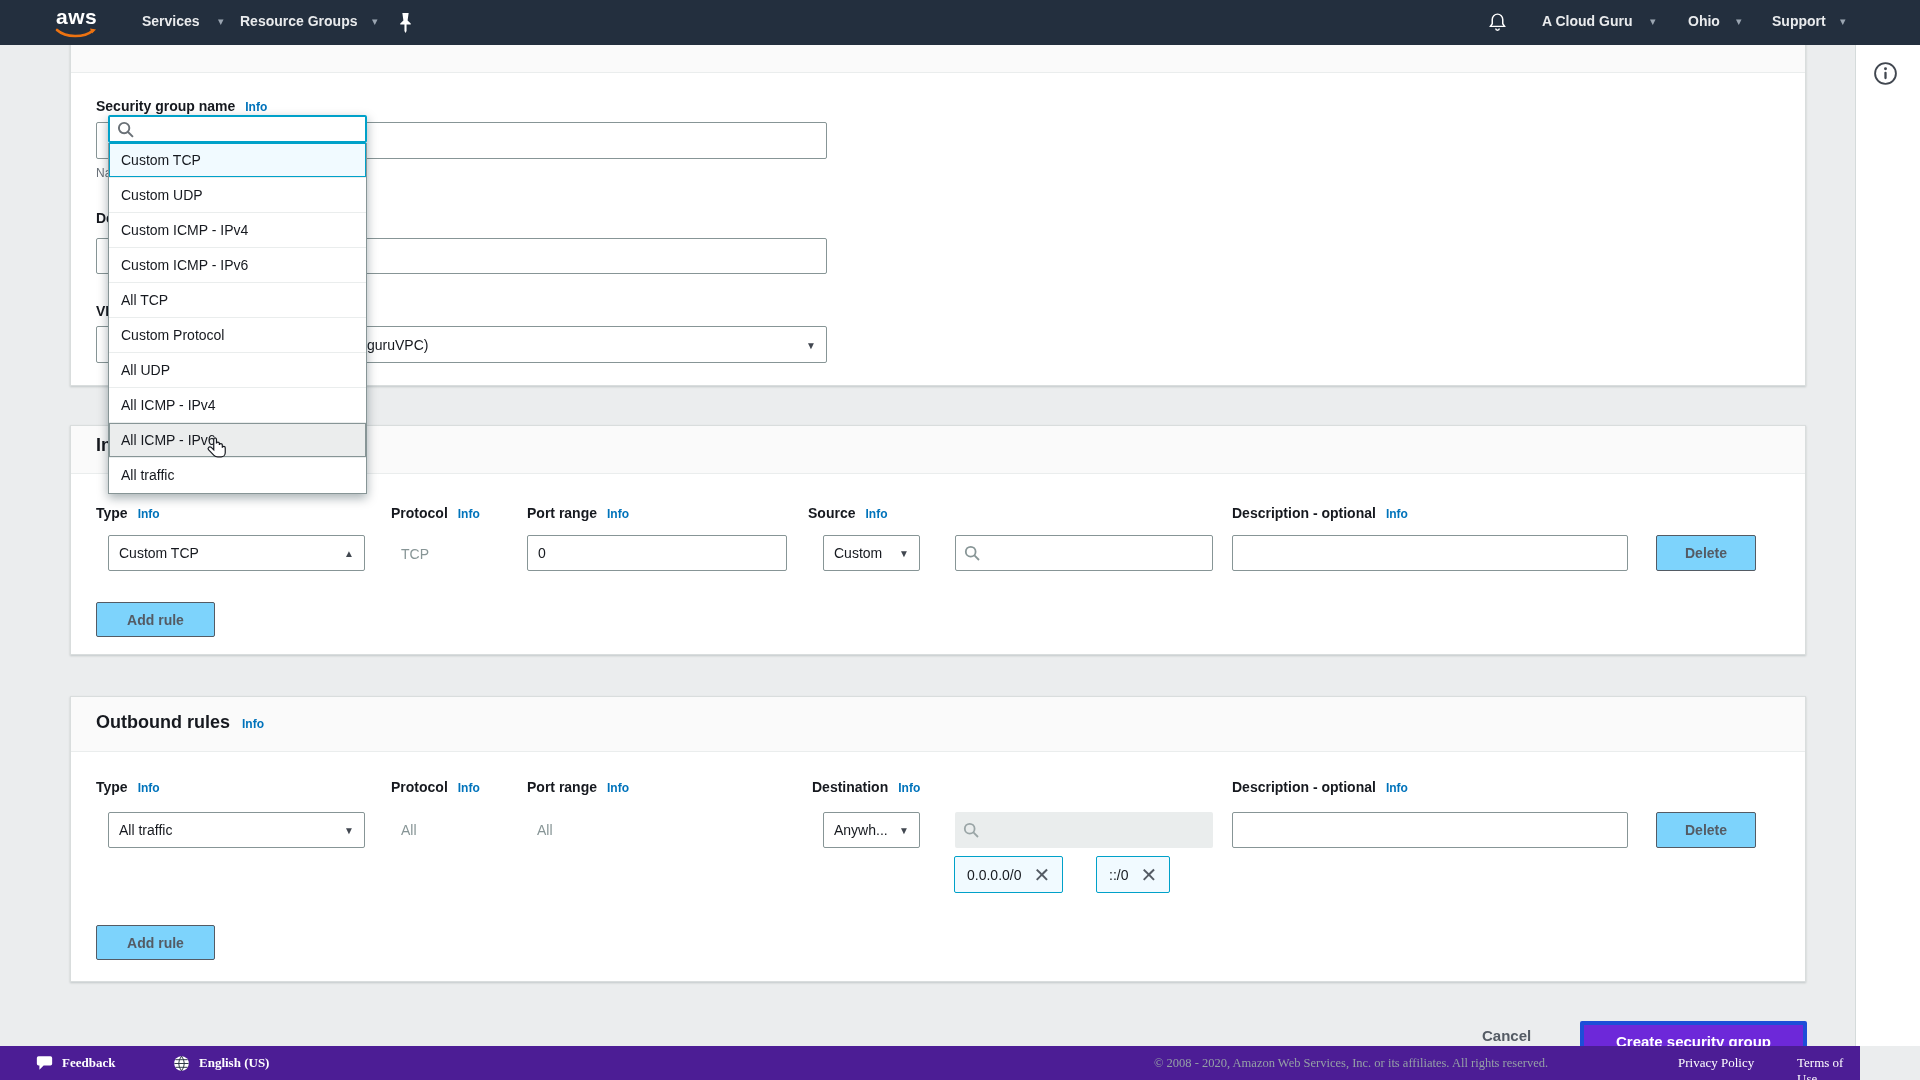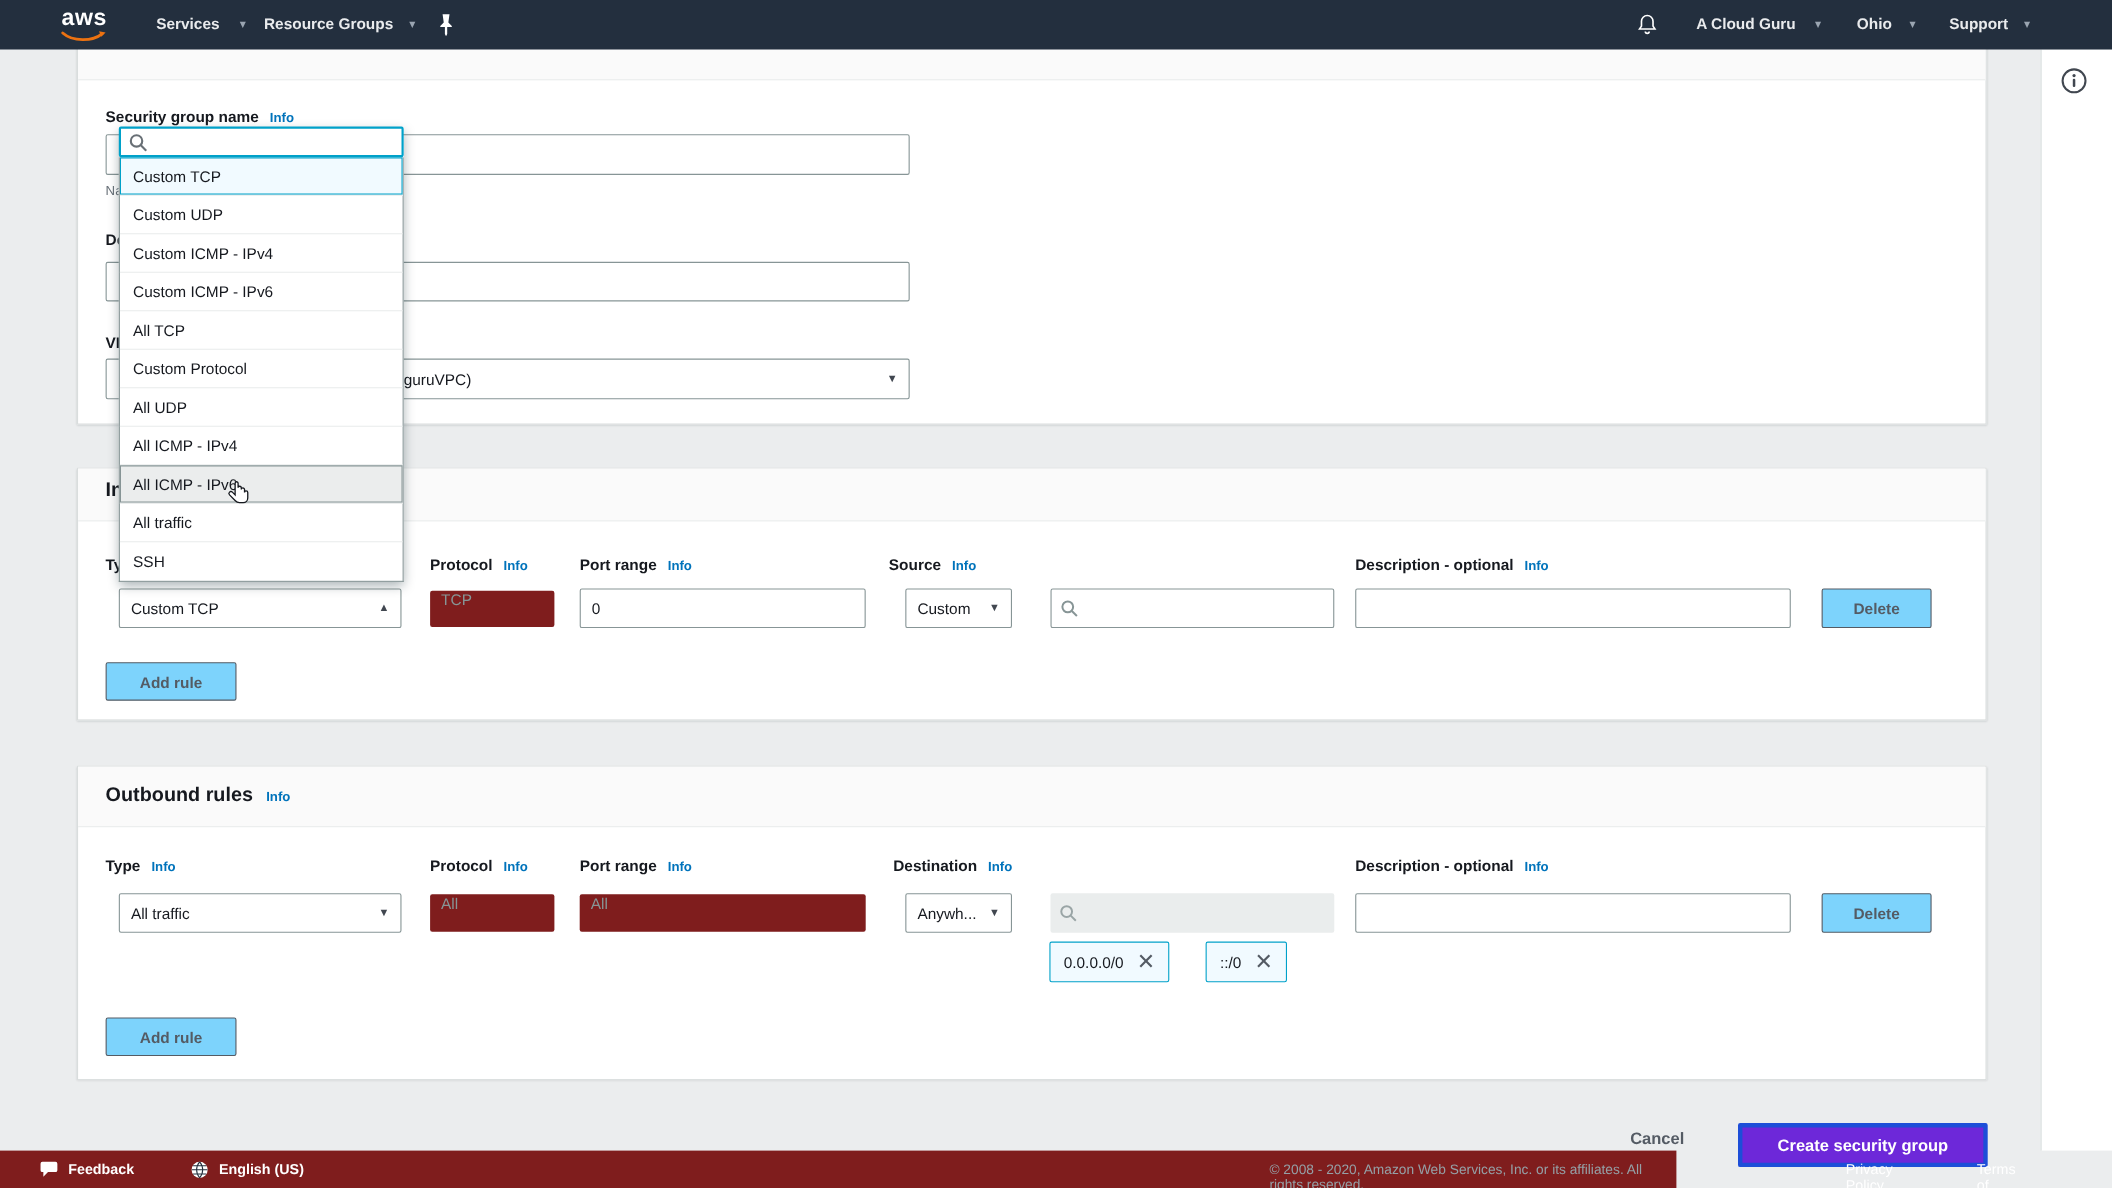--- a/index.html
+++ b/index.html
@@ -7,38 +7,38 @@
   body { font-family: "Liberation Sans", sans-serif; font-size:14px; color:#16191f; }
   .root { position:relative; width:1920px; height:1080px; overflow:hidden; background:#ebedee; }
 
   
   .nav { position:absolute; left:0; top:0; width:1920px; height:45px; background:#232f3e; z-index:100; }
   .nav-item { position:absolute; color:#e9ebed; font-size:14px; font-weight:bold; cursor:pointer; }
   .nav-caret { position:absolute; color:#9aa5b1; font-size:11px; }
   .logo-text { position:absolute; color:#fff; font-size:21px; font-weight:bold; letter-spacing:0.5px; }
 
   
-  .footer { position:absolute; left:0; top:1046px; width:1524px; height:34px; background:#7f1d1d; z-index:110; }
+  .footer { position:absolute; left:0; top:1046px; width:1860px; height:34px; background:#4c1d95; z-index:110;font-family:Liberation Serif, serif; }
   .foot-link { position:absolute; color:#fff; font-size:13px; font-weight:bold; cursor:pointer; }
   .foot-copy { position:absolute; color:#95a0a6; font-size:12.5px; }
 
   
   .card { position:absolute; background:#fff; border:1px solid #d9dddd; box-shadow:0 1px 2px rgba(0,28,36,.18); z-index:1; }
   .card-header { position:absolute; left:0; top:0; right:0; background:#fafafa; border-bottom:1px solid #eaeded; }
   .h2row { position:absolute; display:flex; align-items:baseline; gap:12px; z-index:2; }
   .h2 { font-size:18px; font-weight:bold; color:#16191f; white-space:nowrap; }
   .label-row { position:absolute; display:flex; align-items:baseline; gap:10px; z-index:2; white-space:nowrap; }
   .lbl { font-weight:bold; font-size:14px; color:#16191f; }
   .info { color:#0073bb; font-size:12px; font-weight:bold; cursor:pointer; }
   .helper { position:absolute; font-size:12px; color:#687078; z-index:2; white-space:nowrap; }
 
   .input { position:absolute; border:1px solid #879596; border-radius:2px; background:#fff; font-size:14px;
            color:#16191f; padding:0 10px; z-index:2; font-family:"Liberation Sans",sans-serif; }
-  .dis-box { position:absolute; background:#7f1d1d; border-radius:2px; color:#879596; font-size:14px;
-             display:flex; padding:0 10px; z-index:2; }
+  .dis-box { position:absolute; background:#ffffff; border-radius:2px; color:#879596; font-size:14px;
+             display:flex; align-items:center; padding:0 10px; z-index:2; }
   .select { position:absolute; border:1px solid #879596; border-radius:2px; background:#fff; display:flex;
             align-items:center; padding:0 10px; z-index:2; cursor:pointer; overflow:hidden; white-space:nowrap; }
   .select .caret { position:absolute; right:10px; top:50%; transform:translateY(-50%); font-size:10px; color:#414750; }
   .search-box { position:absolute; border:1px solid #879596; border-radius:2px; background:#fff; display:flex;
             align-items:center; padding:0 8px; gap:6px; z-index:2; }
   .search-box.disabled { background:#eaeded; border:none; }
   .search-box input { border:none; outline:none; background:transparent; flex:1; min-width:0; font-size:14px;
             font-family:"Liberation Sans",sans-serif; }
 
   .btn { position:absolute; background:#7dd3fc; border:1px solid #545b64; border-radius:2px; color:#545b64;
@@ -246,21 +246,20 @@
       <div class="dd-item selected">Custom TCP</div>
       <div class="dd-item">Custom UDP</div>
       <div class="dd-item">Custom ICMP - IPv4</div>
       <div class="dd-item">Custom ICMP - IPv6</div>
       <div class="dd-item">All TCP</div>
       <div class="dd-item">Custom Protocol</div>
       <div class="dd-item">All UDP</div>
       <div class="dd-item">All ICMP - IPv4</div>
       <div class="dd-item hovered">All ICMP - IPv6</div>
       <div class="dd-item">All traffic</div>
-      <div class="dd-item">SSH</div>
     </div>
   </div>
 
   <svg class="cursor-hand" style="left:204px; top:436px;" width="26" height="26" viewBox="0 0 24 24">
     <path d="M9 3.2v9.6l-2.3-2.3c-.7-.7-1.8-.7-2.4 0-.6.6-.6 1.7 0 2.3l4.9 5c.9 1 2.2 1.5 3.5 1.5h3.1c2.1 0 3.8-1.7 3.8-3.8v-4.6c0-.8-.6-1.4-1.4-1.4-.7 0-1.3.6-1.3 1.3V8.4c0-.8-.6-1.4-1.4-1.4-.7 0-1.3.6-1.3 1.3V7c0-.8-.6-1.4-1.4-1.4-.7 0-1.3.6-1.3 1.3V3.2c0-.8-.6-1.4-1.4-1.4S9 2.4 9 3.2z" fill="#ffffff" stroke="#16191f" stroke-width="1.1"></path>
   </svg>
 
   <nav class="nav">
     <div>
       <span class="logo-text" style="left:56px; top:5px;">aws</span>

